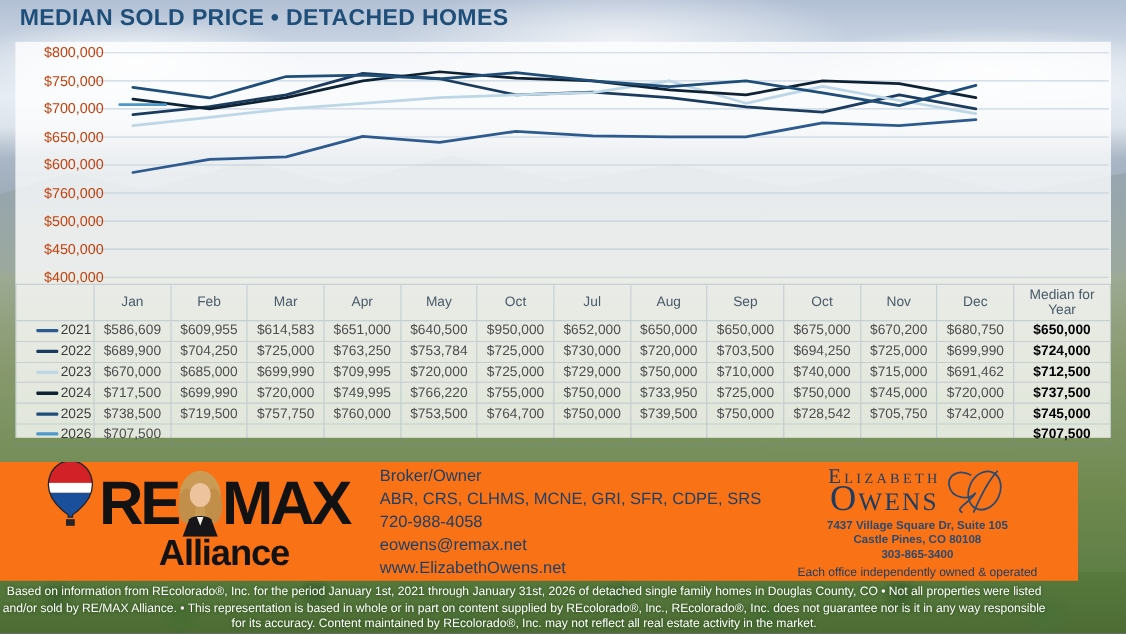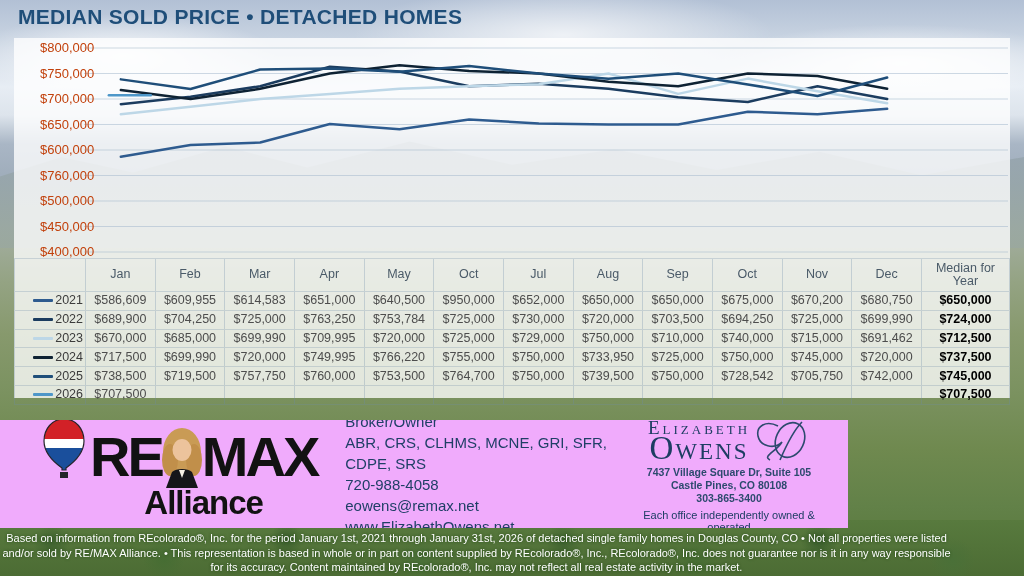--- a/index.html
+++ b/index.html
@@ -52,21 +52,21 @@
   .t-row.hd{height:32px;color:#4a5a68;border-top:1px solid rgba(110,140,170,.28);}
   .t-cell{height:100%;display:flex;align-items:center;justify-content:center;
           border-right:1px solid rgba(110,140,170,.30);text-align:center;line-height:1.05;}
   .t-cell:first-child{border-left:1px solid rgba(110,140,170,.30);justify-content:flex-end;
           padding-right:2px;}
   .t-cell.med{font-weight:700;color:#000;}
   .swatch{display:inline-block;width:20px;height:3px;margin-right:2px;border-radius:1px;}
   .yr{color:#3c3c3c;}
 
   
-  .foot{position:absolute;left:0;top:420px;width:848px;height:108px;background:#f0abfc;
+  .foot{position:absolute;left:0;top:420px;width:980px;height:108px;background:#f97316;
         overflow:hidden;display:flex;align-items:center;}
   .remax-wrap{margin-left:42px;display:flex;align-items:flex-start;}
   .balloon{margin-top:-8px;}
   .remax-block{margin-left:4px;}
   .remax-row{display:flex;align-items:center;}
   .remax-txt{font-size:56px;line-height:54px;font-weight:800;letter-spacing:-3px;color:#121212;}
   .headshot{margin:0 -2px;}
   .alliance{font-size:33px;font-weight:800;letter-spacing:-1px;color:#121212;
             text-align:center;margin-top:-4px;}
   .broker{margin-left:28px;color:#1f3f66;font-size:15px;line-height:21px;}

